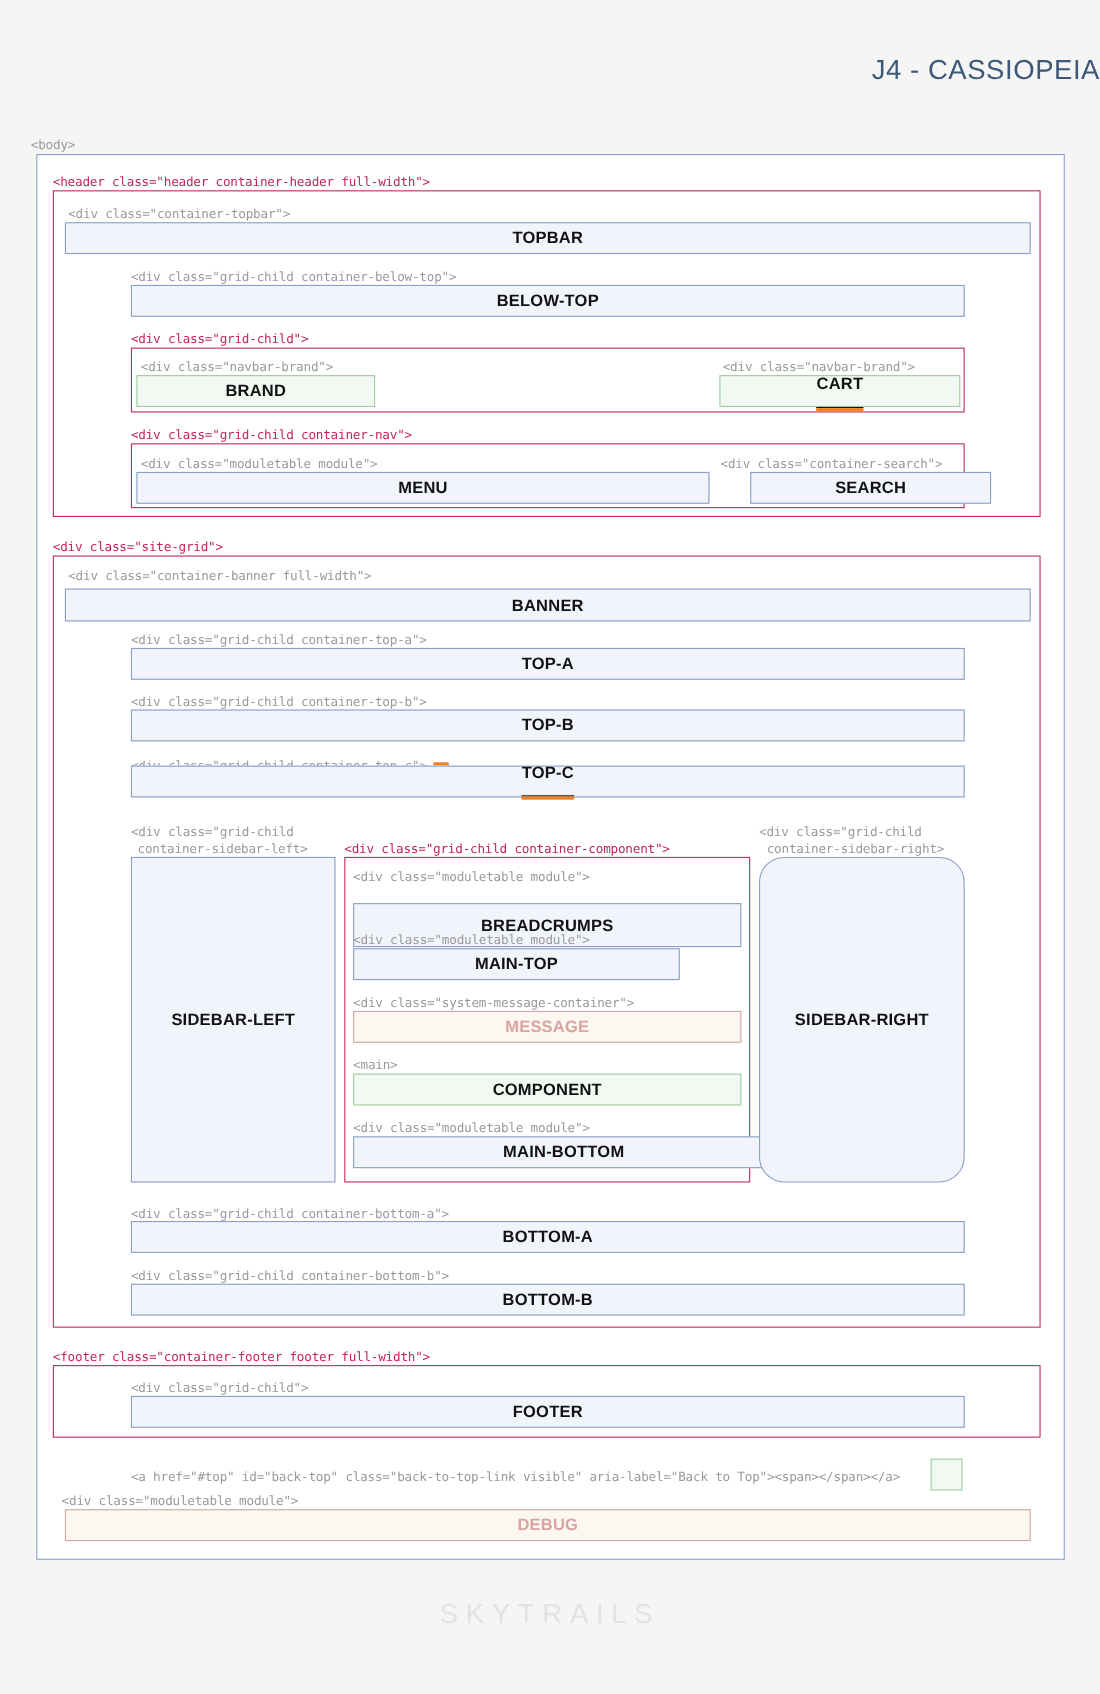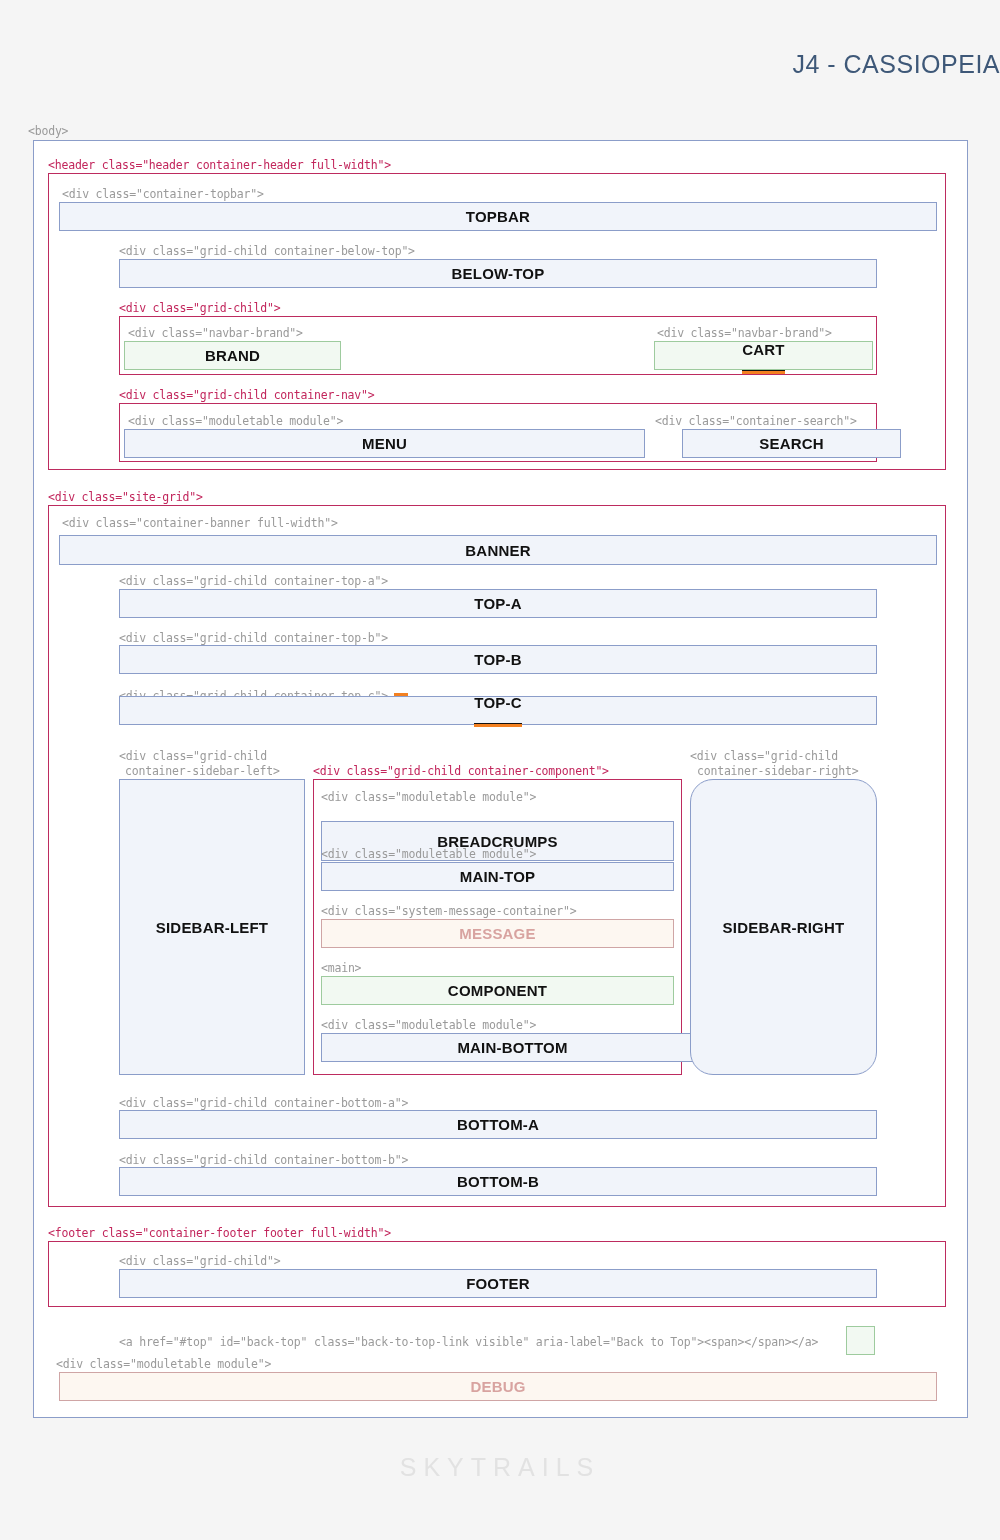--- a/index.html
+++ b/index.html
@@ -203,21 +203,21 @@
 
 <div class="abs tag tag-crim" style="left:313px; top:764px;">&lt;div class="grid-child container-component"&gt;</div>
 <div class="abs frame-crim" style="left:313px; top:779px; width:369px; height:296px;"></div>
 
 <div class="abs tag tag-gray" style="left:321px; top:790px;">&lt;div class="moduletable module"&gt;</div>
 <div class="abs box box-blue" style="left:321px; top:805px; width:353px; height:40px;margin-top:16px;">
   <span>BREADCRUMPS</span>
 </div>
 
 <div class="abs tag tag-gray" style="left:321px; top:847px;">&lt;div class="moduletable module"&gt;</div>
-<div class="abs box box-blue" style="left:321px; top:862px; width:353px; height:29px;">
+<div class="abs box box-blue" style="left:321px; top:862px; width:297px; height:29px;">
   <span>MAIN-TOP</span>
 </div>
 
 <div class="abs tag tag-gray" style="left:321px; top:904px;">&lt;div class="system-message-container"&gt;</div>
 <div class="abs box box-cream" style="left:321px; top:919px; width:353px; height:29px;">
   <span>MESSAGE</span>
 </div>
 
 <div class="abs tag tag-gray" style="left:321px; top:961px;">&lt;main&gt;</div>
 <div class="abs box box-green" style="left:321px; top:976px; width:353px; height:29px;">

